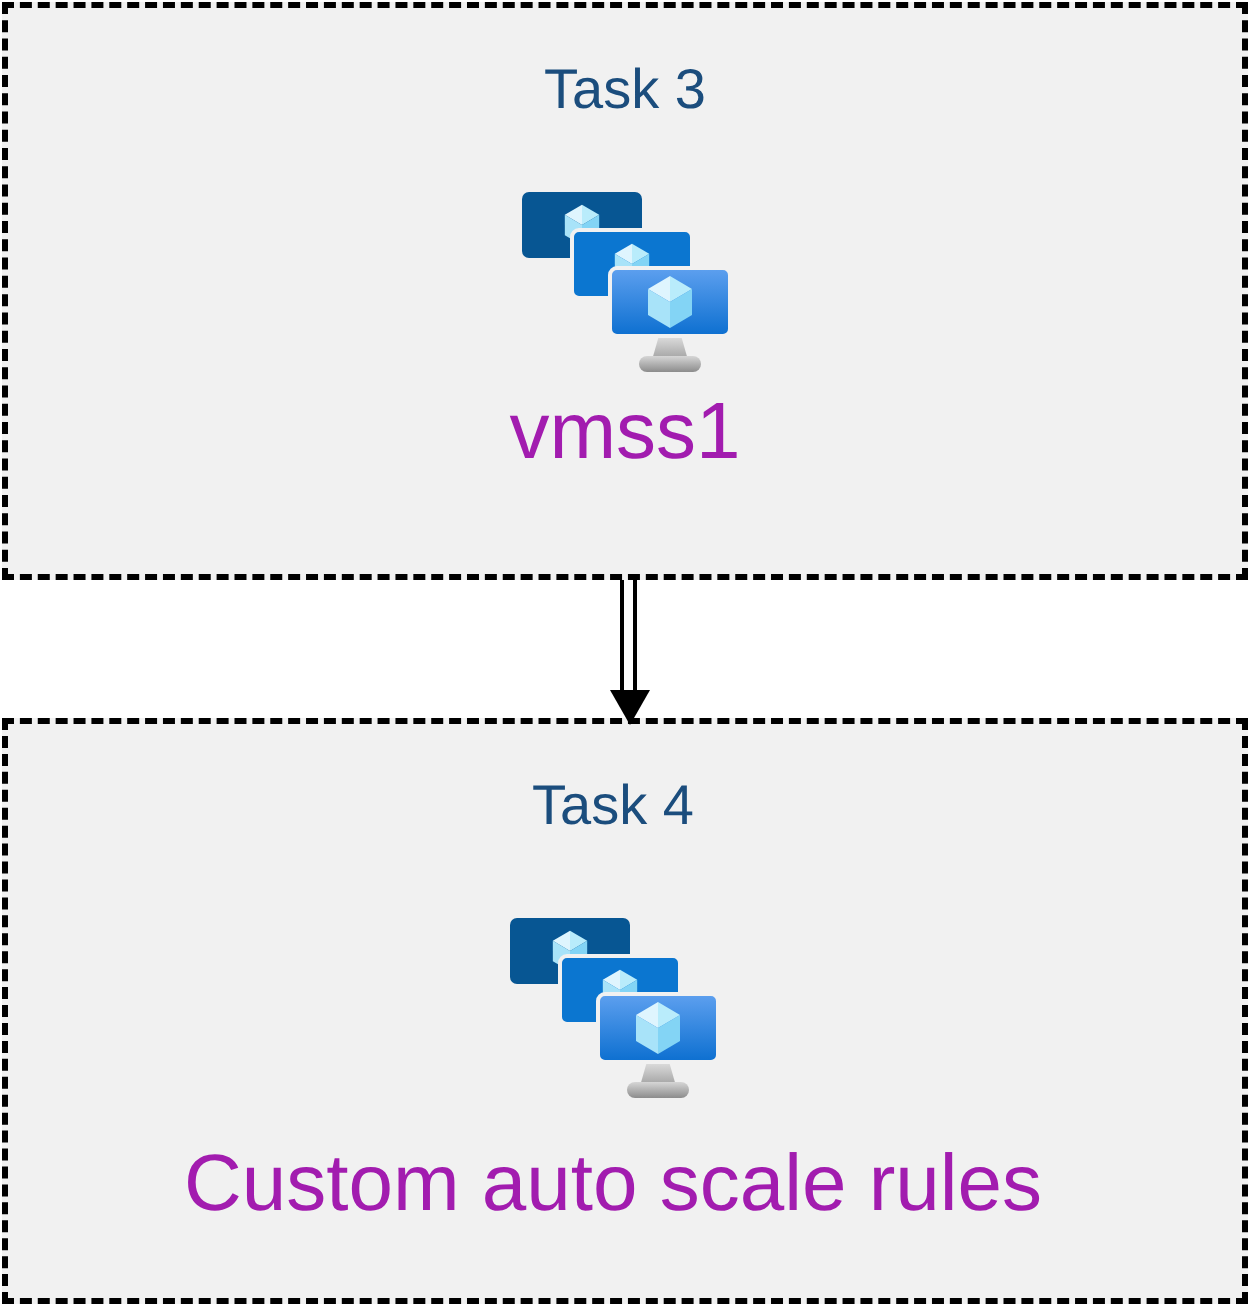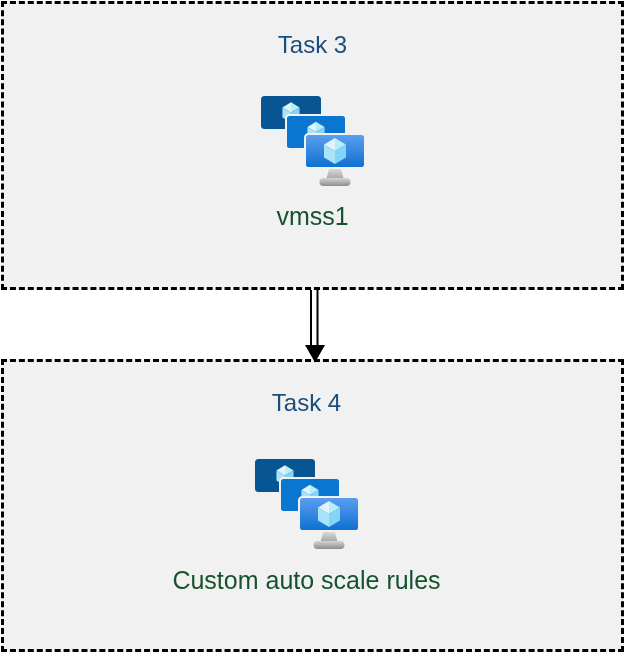--- a/index.html
+++ b/index.html
@@ -26,41 +26,41 @@
     border: 3px dashed #000000;
     box-sizing: border-box;
     display: flex;
     flex-direction: column;
     align-items: center;
   }
   .box-top { top: 1px; height: 289px; }
   .box-bottom { top: 359px; height: 293px; padding-right: 12px; }
   .task-title {
     margin-top: 22px;
-    font-size: 24px;
+    font-size: 28px;
     line-height: 38px;
     font-weight: 400;
     color: #1b4d7d;
     white-space: nowrap;
   }
   .icon-wrap {
     margin-top: 32px;
     width: 104px;
     height: 94px;
   }
   .box-bottom .icon-wrap { margin-top: 37px; }
   .caption {
     margin-top: 7px;
     text-align: center;
-    font-size: 25px;
+    font-size: 40px;
     line-height: 38px;
-    color: #14532d;
+    color: #a21caf;
     white-space: nowrap;
   }
-  .box-bottom .caption { margin-top: 8px; }
+  .box-bottom .caption { margin-top: 20px; }
   .connector {
     position: absolute;
     left: 301px;
     top: 290px;
     width: 28px;
     height: 73px;
   }
   .svg-defs {
     position: absolute;
     width: 0;

